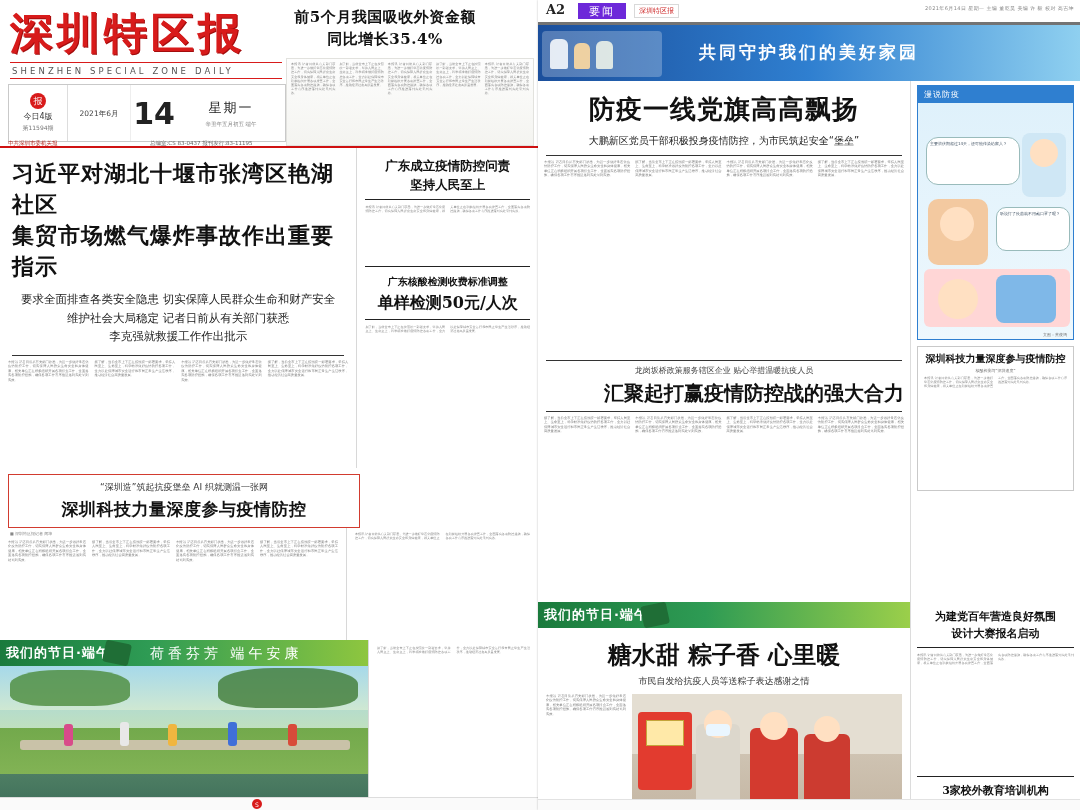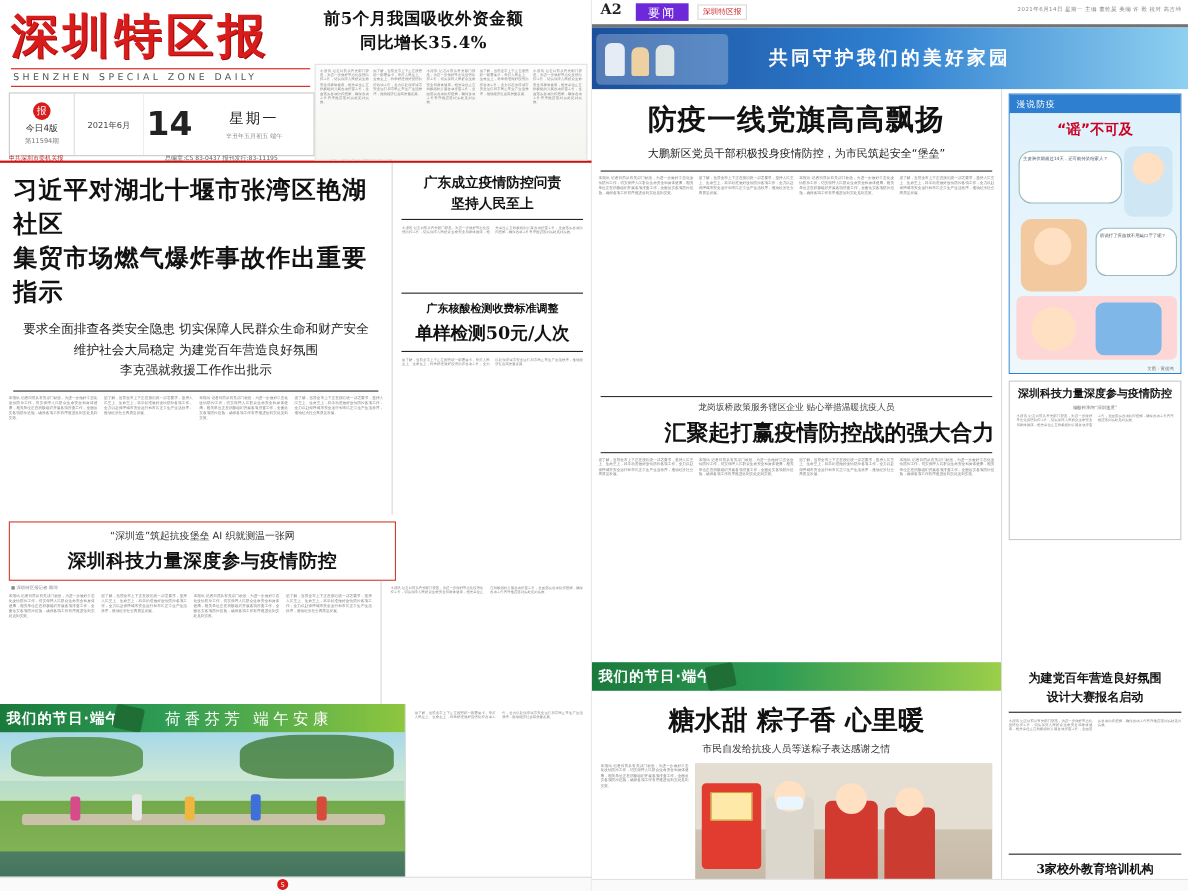--- a/index.html
+++ b/index.html
@@ -154,21 +154,21 @@
       </div>
     </div>
   </div>
 
   <div style="display:flex;">
     <div style="width:368px;">
       <div class="lead-headline">
         <div class="h1 hl">习近平对湖北十堰市张湾区艳湖社区</div>
         <div class="h1 hl">集贸市场燃气爆炸事故作出重要指示</div>
         <div class="h2">要求全面排查各类安全隐患 切实保障人民群众生命和财产安全</div>
-        <div class="h3">维护社会大局稳定 为建党百年营造良好氛围</div>
+        <div class="h3">维护社会大局稳定 记者日前从有关部门获悉</div>
         <div class="h3">李克强就救援工作作出批示</div>
       </div>
       <div style="margin:6px 12px 0;height:1px;background:#333"></div>
       <div class="colwrap" style="height:104px;overflow:hidden">
         <div class="col tiny">本报讯 记者日前从有关部门获悉，为进一步做好常态化疫情防控工作，切实保障人民群众生命安全和身体健康，相关单位正在积极组织开展各项排查工作，全面落实各项防控措施，确保各项工作有序推进落到实处见到实效。</div>
         <div class="col tiny">据了解，当前全市上下正在按照统一部署要求，坚持人民至上、生命至上，科学精准做好疫情防控各项工作，全力以赴保障城市安全运行和市民正常生产生活秩序，推动经济社会高质量发展。</div>
         <div class="col tiny">本报讯 记者日前从有关部门获悉，为进一步做好常态化疫情防控工作，切实保障人民群众生命安全和身体健康，相关单位正在积极组织开展各项排查工作，全面落实各项防控措施，确保各项工作有序推进落到实处见到实效。</div>
         <div class="col tiny">据了解，当前全市上下正在按照统一部署要求，坚持人民至上、生命至上，科学精准做好疫情防控各项工作，全力以赴保障城市安全运行和市民正常生产生活秩序，推动经济社会高质量发展。</div>
       </div>
     </div>
@@ -280,21 +280,20 @@
         <div class="tiny" style="flex:1">本报讯 记者日前从有关部门获悉，为进一步做好常态化疫情防控工作，切实保障人民群众生命安全和身体健康，相关单位正在积极组织开展各项排查工作，全面落实各项防控措施，确保各项工作有序推进落到实处见到实效。</div>
         <div class="tiny" style="flex:1">据了解，当前全市上下正在按照统一部署要求，坚持人民至上、生命至上，科学精准做好疫情防控各项工作，全力以赴保障城市安全运行和市民正常生产生活秩序，推动经济社会高质量发展。</div>
         <div class="tiny" style="flex:1">本报讯 记者日前从有关部门获悉，为进一步做好常态化疫情防控工作，切实保障人民群众生命安全和身体健康，相关单位正在积极组织开展各项排查工作，全面落实各项防控措施，确保各项工作有序推进落到实处见到实效。</div>
       </div>
     </div>
 
     <div style="width:170px;padding:4px 6px 0;box-sizing:border-box;border-left:1px solid #dcdcdc">
       <div class="sidebox">
         <div class="sidebox-h">漫说防疫</div>
         <div class="cartoon" style="height:236px;position:relative">
-          <div style="text-align:center;font-size:13px;color:#c02;font-weight:bold;padding-top:6px">“谣”不可及</div>
           <div class="abs" style="left:8px;top:34px;width:92px;height:46px;background:#fff;border:1px solid #9bb;border-radius:12px"></div>
           <div class="abs" style="left:12px;top:38px;width:84px;font-size:4px;color:#456;line-height:6px">主要潜伏期超过14天，还可能传染给家人？</div>
           <div class="abs" style="left:104px;top:30px;width:44px;height:64px;background:#cfe7f5;border-radius:8px"></div>
           <div class="abs" style="left:112px;top:36px;width:28px;height:28px;background:#ffe0c2;border-radius:50%"></div>
           <div class="abs" style="left:10px;top:96px;width:60px;height:66px;background:#f3c9a0;border-radius:10px"></div>
           <div class="abs" style="left:22px;top:104px;width:34px;height:34px;background:#ffe0c2;border-radius:50%"></div>
           <div class="abs" style="left:78px;top:104px;width:72px;height:42px;background:#fff;border:1px solid #9bb;border-radius:10px"></div>
           <div class="abs" style="left:82px;top:108px;width:64px;font-size:4px;color:#456;line-height:6px">听说打了疫苗就不用戴口罩了呢？</div>
           <div class="abs" style="left:6px;top:166px;width:146px;height:58px;background:#ffd6d6;border-radius:6px"></div>
           <div class="abs" style="left:20px;top:176px;width:40px;height:40px;background:#ffe0c2;border-radius:50%"></div>

